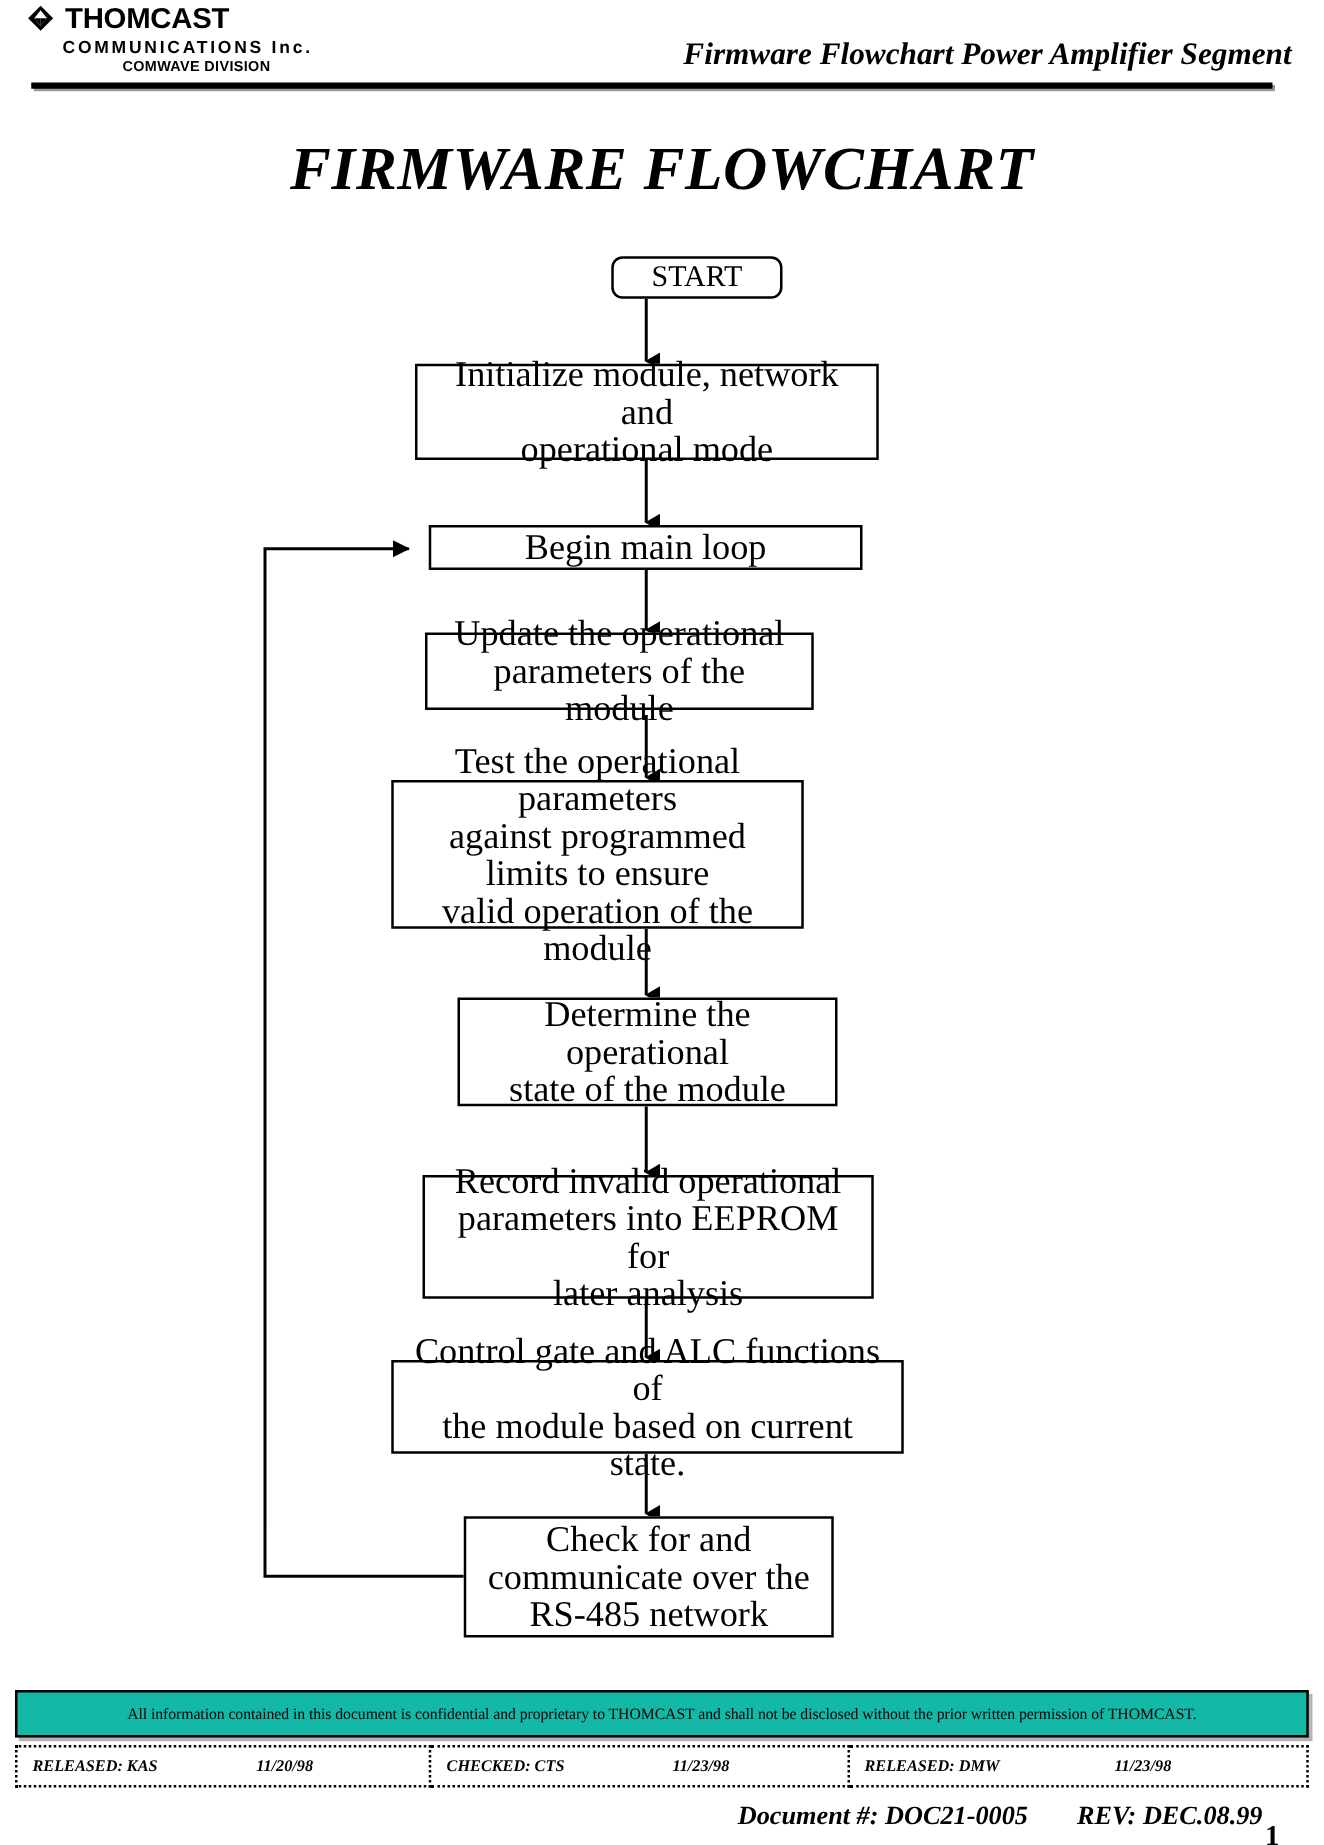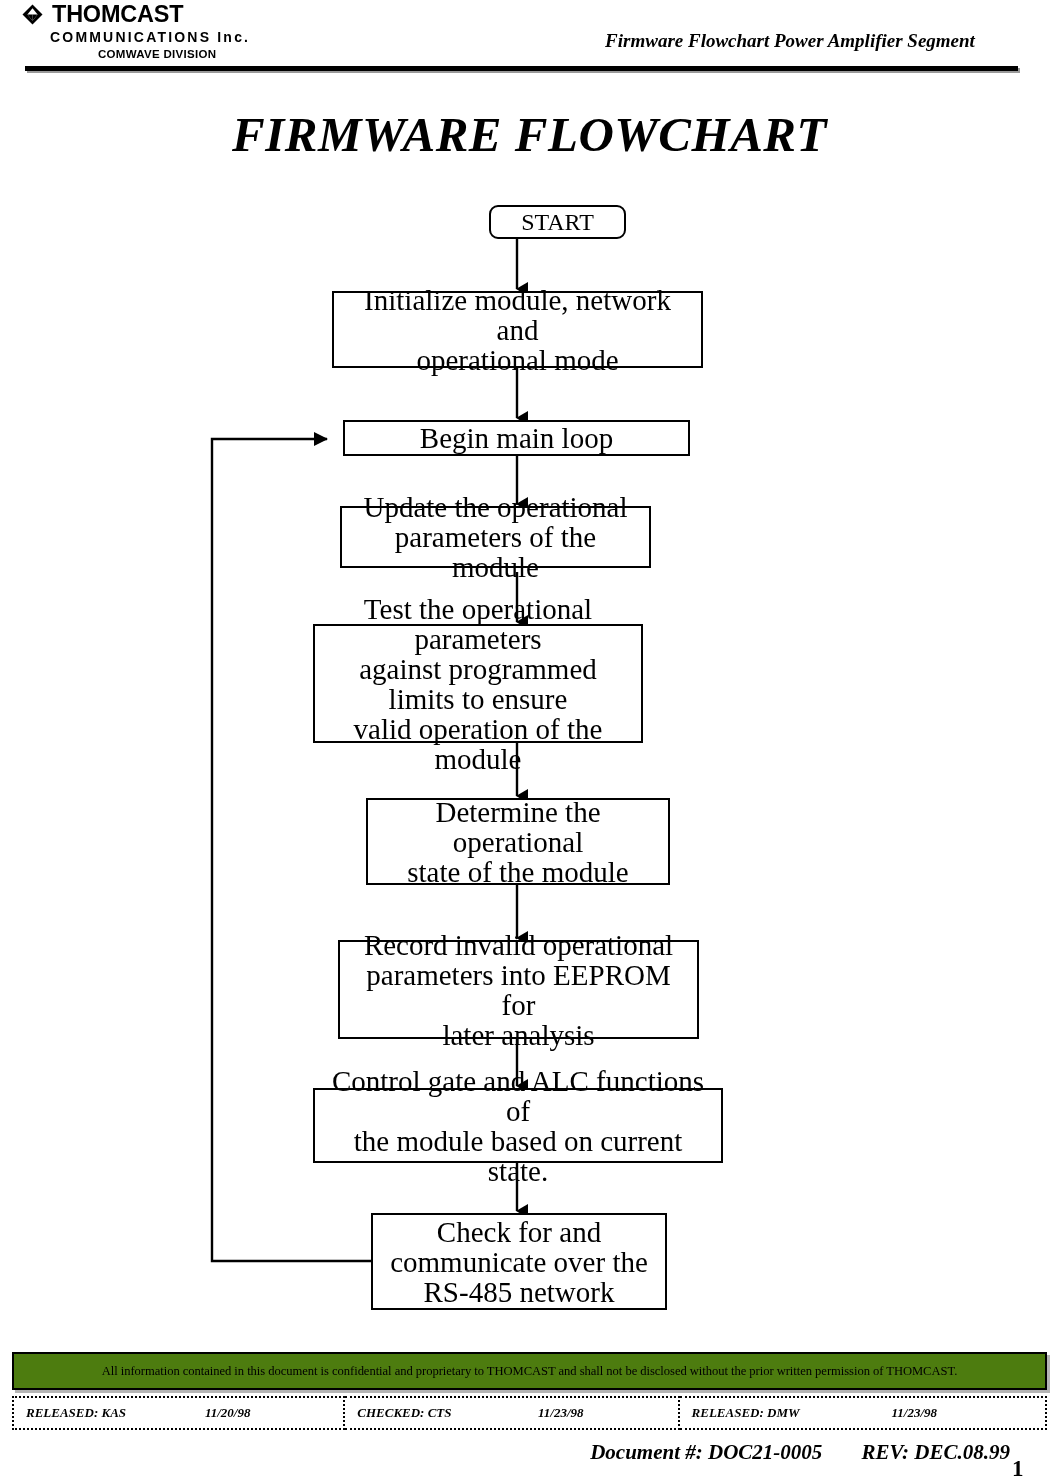--- a/index.html
+++ b/index.html
@@ -64,21 +64,21 @@
     margin-left: 76px;
     margin-top: 3px;
   }
   #header-title {
     position: absolute;
     left: 540px; top: 30px;
     width: 500px;
     text-align: center;
     font-style: italic;
     font-weight: bold;
-    font-size: 19px;
+    font-size: 25px;
     white-space: nowrap;
   }
   #header-rule {
     position: absolute;
     left: 25px; top: 66px;
     width: 993px; height: 5px;
     background: #000000;
     box-shadow: 2px 2px 0 0 #9a9a9a;
   }
 
@@ -138,21 +138,21 @@
   #node-check       { left: 371px; top: 1213px; width: 296px; height: 97px; }
 
   
   #footer { position: absolute; left: 0; top: 1352px; width: 1059px; }
   #confidential-bar {
     position: absolute;
     left: 12px; top: 0;
     width: 1035px; height: 38px;
     box-sizing: border-box;
     border: 2px solid #000000;
-    background: #4d7c0f;
+    background: #14b8a6;
     box-shadow: 3px 3px 0 0 #b5b5b5;
     display: flex;
     align-items: center;
     justify-content: center;
   }
   #confidential-text {
     font-size: 12.6px;
     letter-spacing: -0.05px;
     white-space: nowrap;
   }

